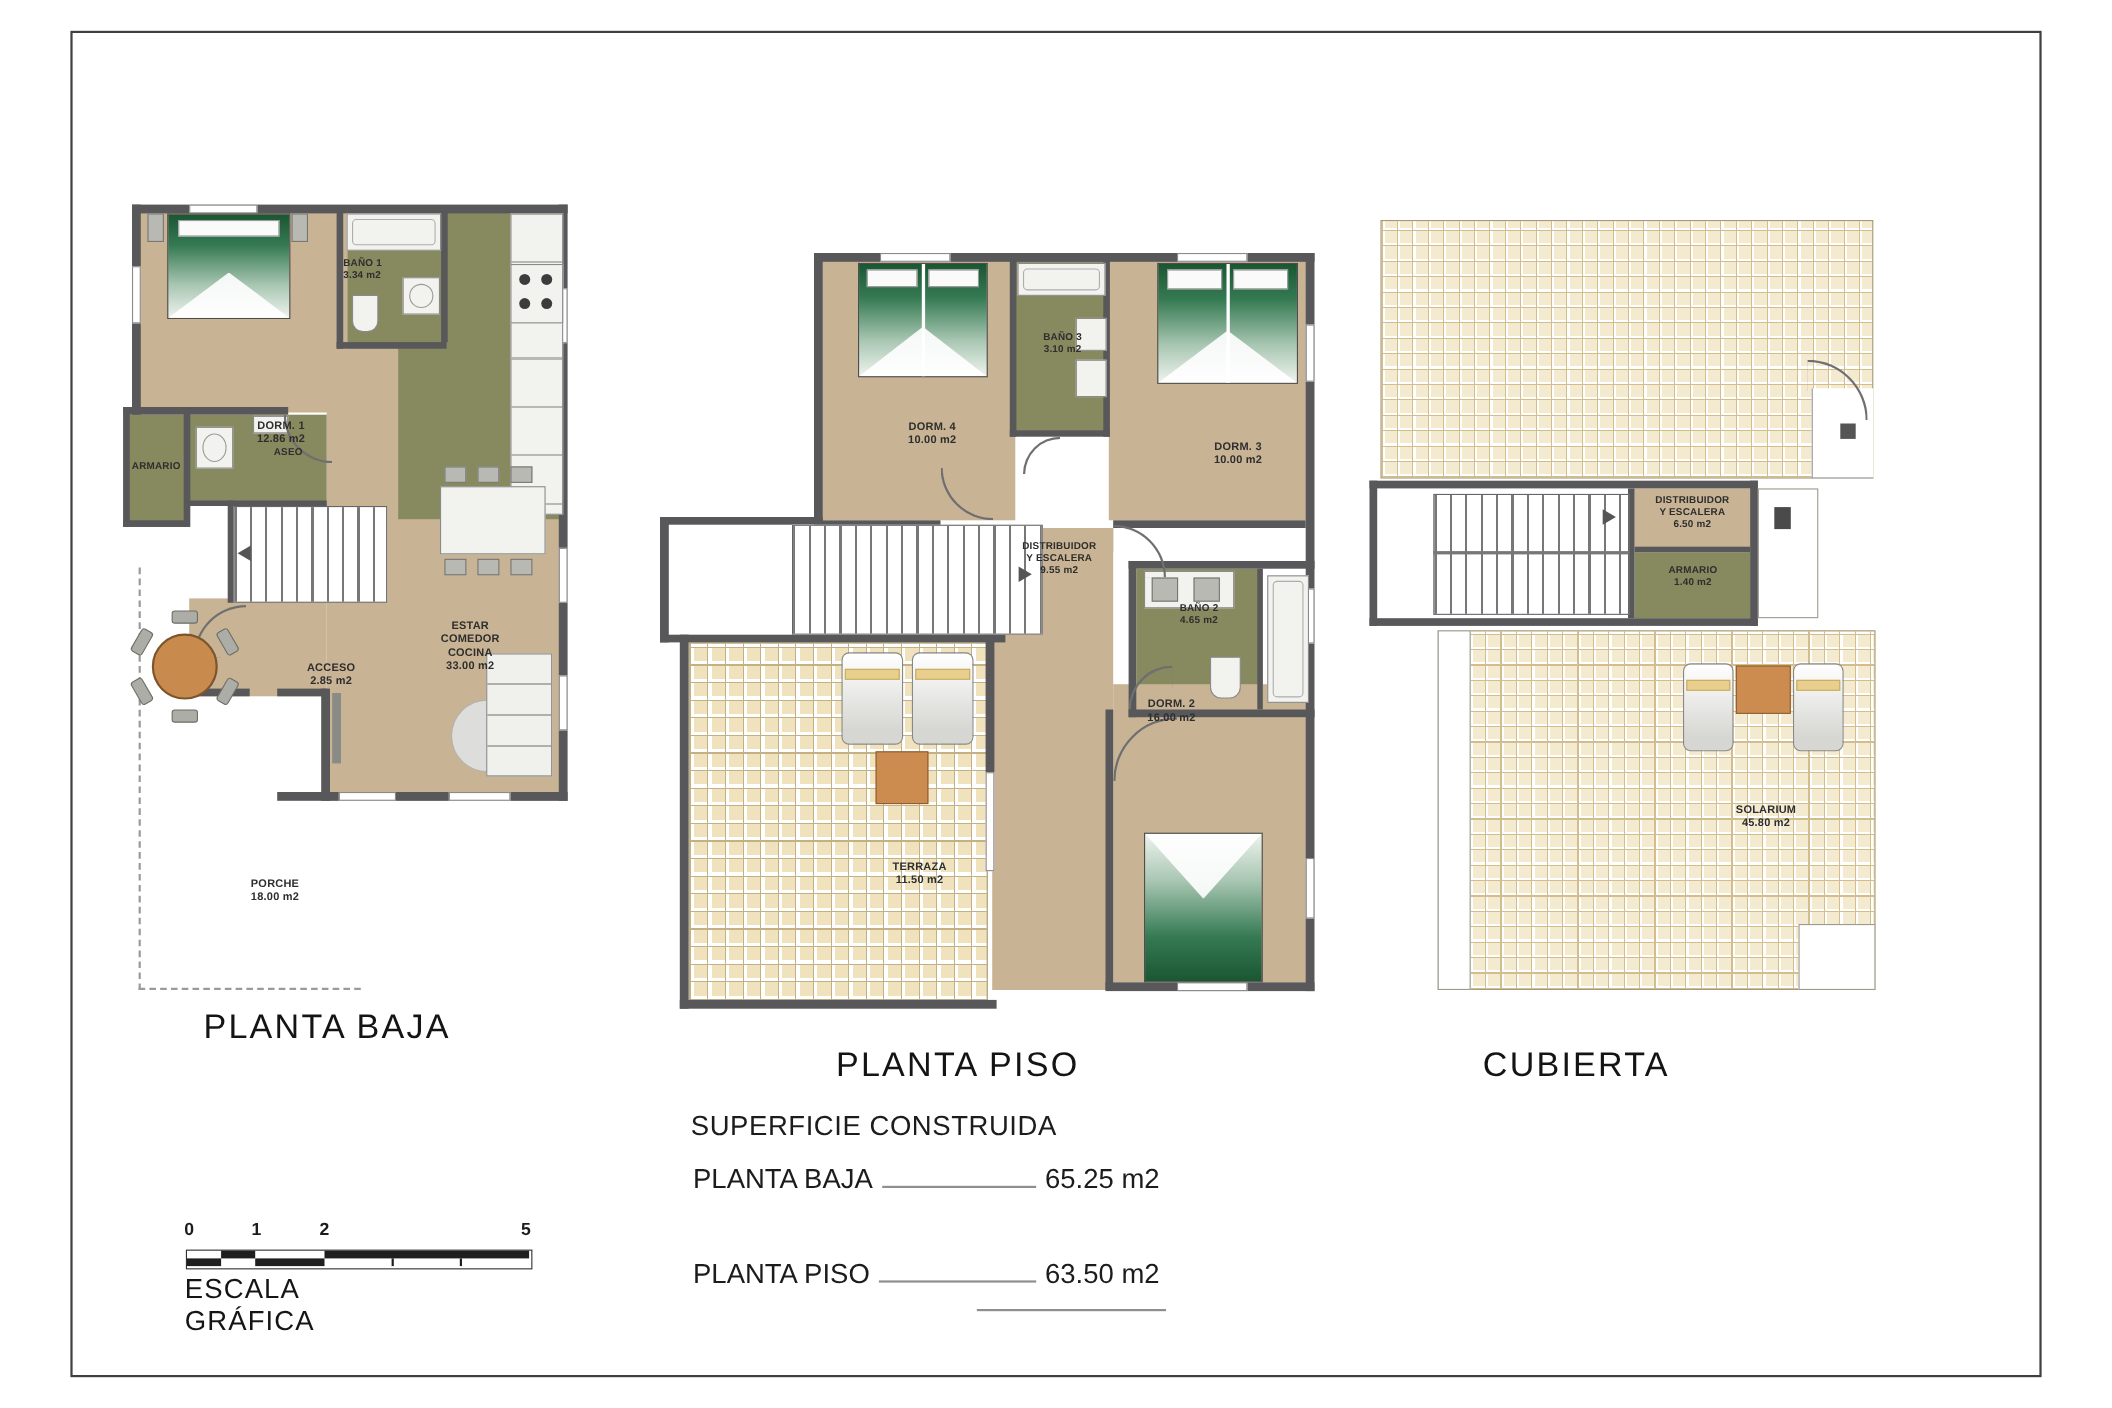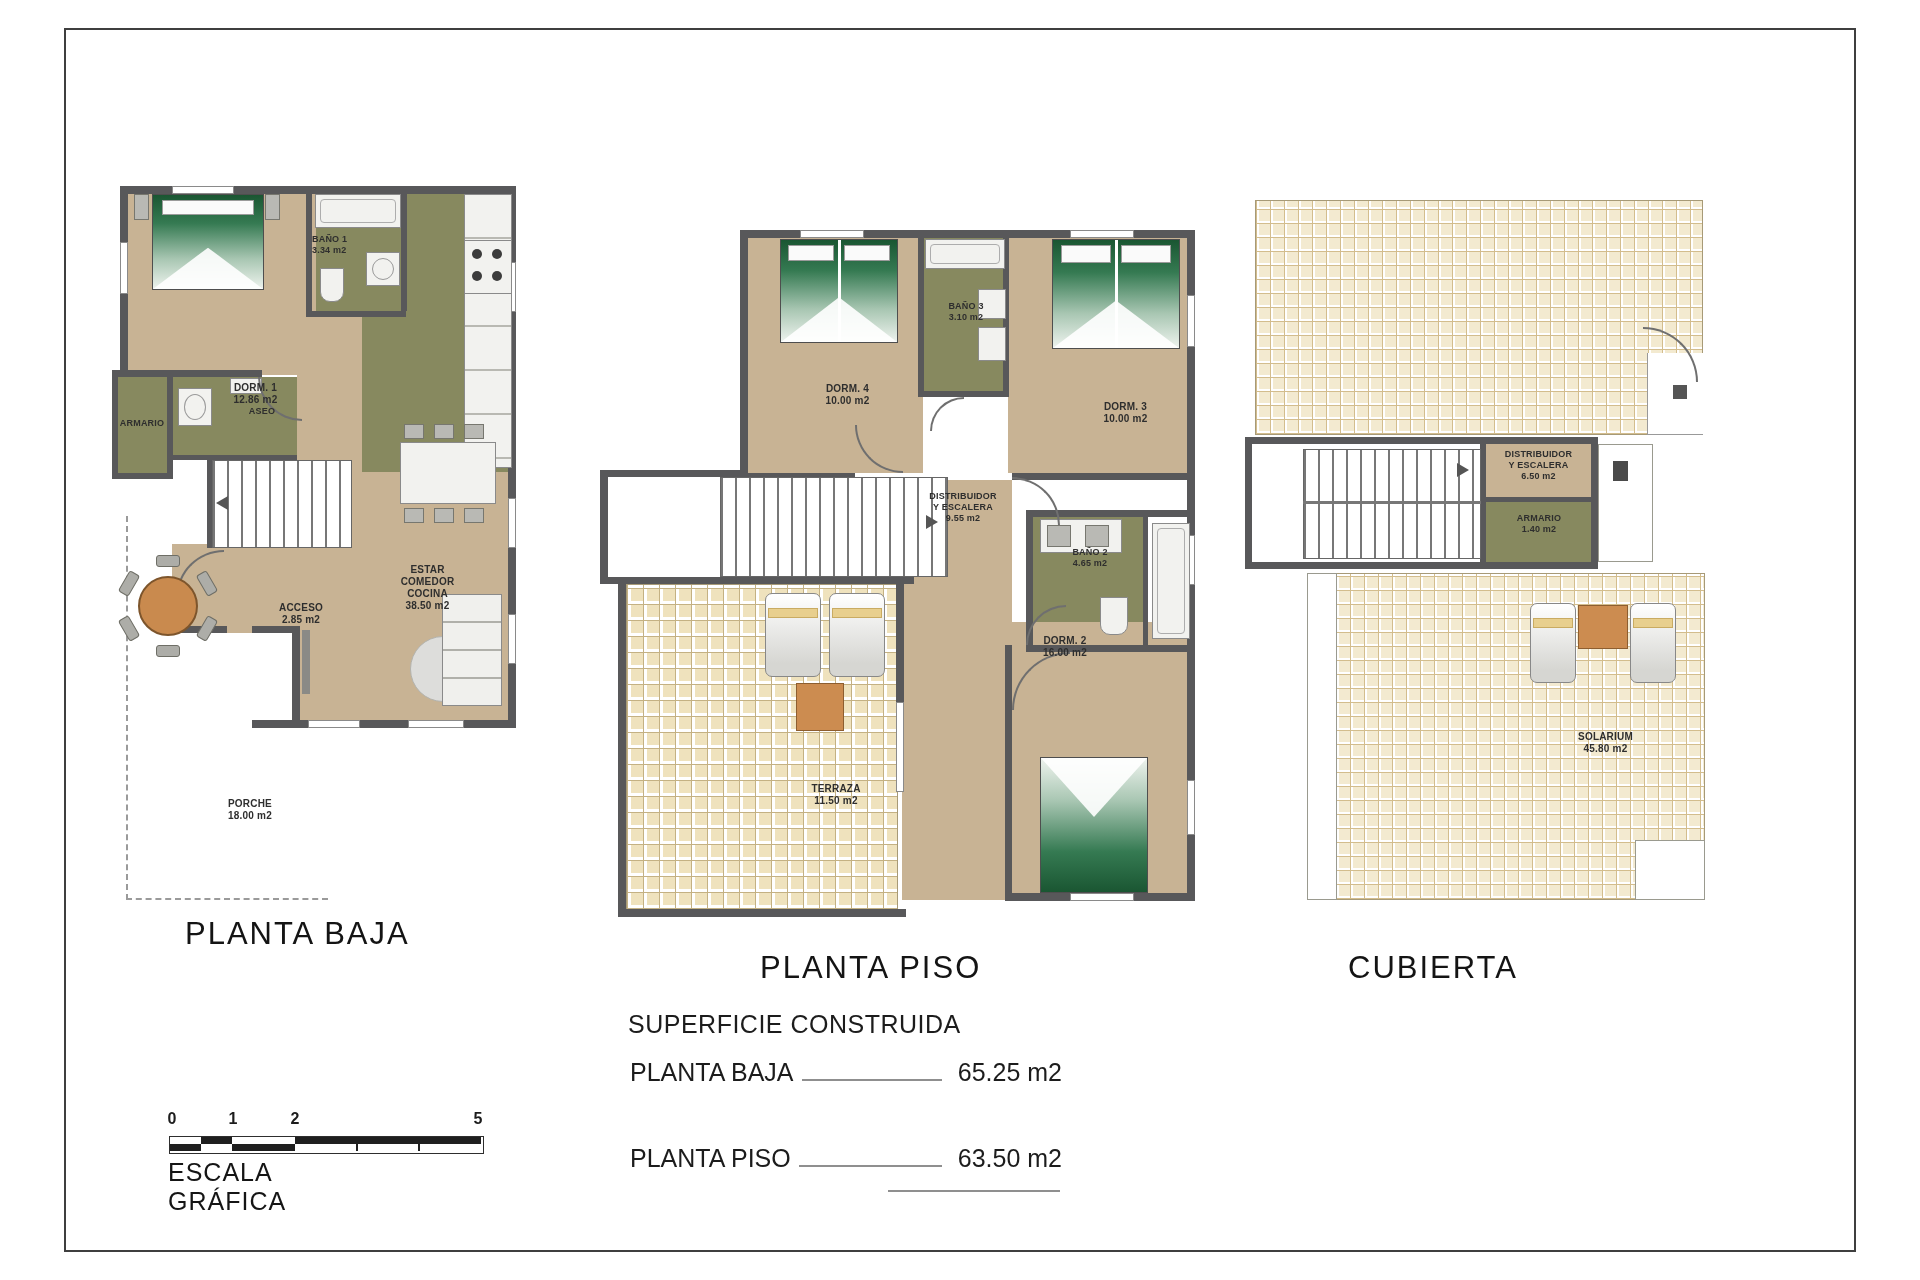--- a/index.html
+++ b/index.html
@@ -53,21 +53,21 @@
   .dashed{border-left:2px dashed #9a9a9a;border-bottom:2px dashed #9a9a9a;}
   .pchair{left:50%;top:50%;width:24px;height:12px;margin:-6px -12px;background:#adada8;border:1px solid #6e6e66;border-radius:3px;}
   .ptable-circle{inset:8px;border-radius:50%;background:#c98a4e;border:2px solid #7d552c;}
   .arrow-r{width:0;height:0;border-top:7px solid transparent;border-bottom:7px solid transparent;border-left:12px solid #555;background:transparent;}
   .arrow-l{width:0;height:0;border-top:7px solid transparent;border-bottom:7px solid transparent;border-right:12px solid #555;background:transparent;}
   .summary{position:absolute;left:588px;top:1002px;width:620px;height:245px;color:#1c1c1c;}
   .summary div{box-sizing:border-box;}
   .s-title{position:absolute;left:40px;top:8px;font-size:25px;letter-spacing:.5px;}
   .s-row{position:absolute;left:42px;width:432px;display:flex;align-items:baseline;font-size:25px;}
   .s-leader{flex:1;border-bottom:2px solid #8f8f8f;margin:0 8px 5px 8px;}
-  .s-value{width:112px;text-align:right;white-space:nowrap;}
+  .s-value{width:112px;text-align:left;white-space:nowrap;}
   .s-divider{position:absolute;left:300px;top:188px;width:172px;border-top:2px solid #8f8f8f;}
   .s-total{position:absolute;left:0;top:200px;font-size:26px;display:flex;gap:12px;white-space:nowrap;}
   .scalebar{position:absolute;left:0;top:0;}
   .sb-num{position:absolute;font-size:16px;font-weight:700;color:#1c1c1c;transform:translateX(-50%);}
   .sb-bar{position:absolute;left:169px;top:1136px;width:313px;height:16px;border:1px solid #2e2e2e;background:#fff;}
   .sb-bar div{position:absolute;}
   .seg{background:#1f1f1f;}
   .sb-label{position:absolute;left:168px;top:1158px;font-size:25px;letter-spacing:1px;color:#151515;}
   .model{position:absolute;left:1355px;top:1098px;width:400px;text-align:center;font-size:37px;letter-spacing:1px;color:#1a1a1a;line-height:1.35;}
 </style>
@@ -163,21 +163,21 @@
 
     <div class="rlabel" style="left:96px;top:204px;width:95px">DORM. 1
 12.86 m2</div>
     <div class="rlabel sm" style="left:200px;top:56px;width:64px;text-align:left">BAÑO 1
 3.34 m2</div>
     <div class="rlabel sm" style="left:-8px;top:240px;width:76px">ARMARIO</div>
     <div class="rlabel sm" style="left:120px;top:228px;width:60px">ASEO</div>
     <div class="rlabel" style="left:268px;top:386px;width:95px">ESTAR
 COMEDOR
 COCINA
-38.50 m2</div>
+33.00 m2</div>
     <div class="rlabel" style="left:148px;top:424px;width:82px">ACCESO
 2.85 m2</div>
     <div class="rlabel" style="left:88px;top:620px;width:100px">PORCHE
 18.00 m2</div>
   </div>
 
   <div class="plan" style="left:600px;top:225px;width:600px;height:705px">
     <div class="tan" style="left:302px;top:255px;width:110px;height:420px"></div>
     <div class="tan" style="left:148px;top:12px;width:175px;height:236px"></div>
     <div class="olive" style="left:323px;top:12px;width:85px;height:154px"></div>

